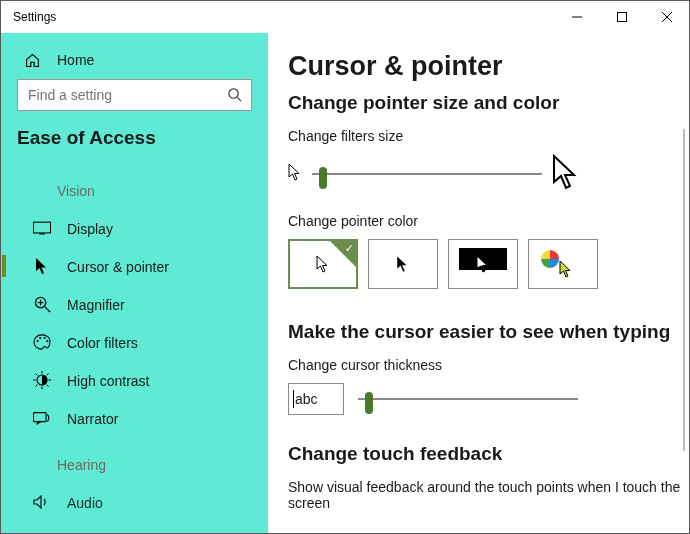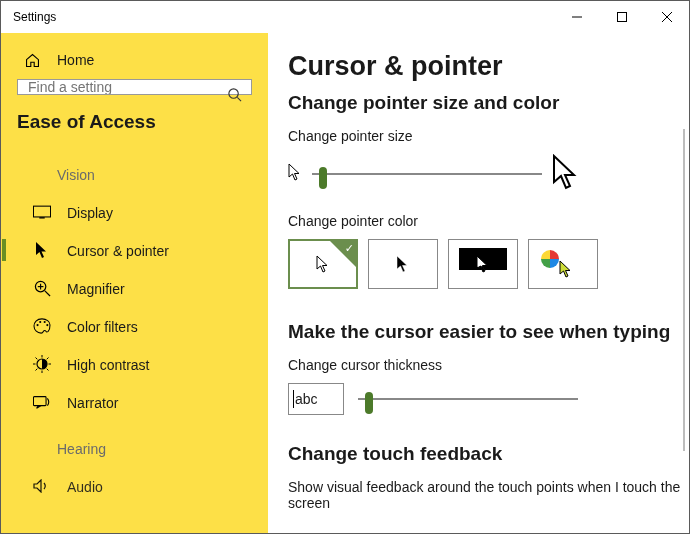--- a/index.html
+++ b/index.html
@@ -4,25 +4,25 @@
 <style>
   * { box-sizing: border-box; }
   html, body { margin:0; padding:0; font-family: "Segoe UI", Arial, sans-serif; font-size:14px; color:#1a1a1a; }
   .window { width:690px; height:534px; border:1px solid #5a5a5a; position:relative; background:#fff; display:flex; flex-direction:column; }
   .titlebar { height:32px; background:#fff; display:flex; align-items:center; justify-content:space-between; padding-left:12px; }
   .titlebar .title { font-size:12px; color:#000; }
   .winbtns { display:flex; }
   .winbtn { width:45px; height:32px; display:flex; align-items:center; justify-content:center; }
   .winbtn svg { width:10px; height:10px; }
   .body { flex:1; display:flex; overflow:hidden; }
-  .sidebar { width:267px; background:#fde047; padding:12px 0 0 0; display:flex; flex-direction:column; overflow:hidden; }
+  .sidebar { width:267px; background:#5eead4; padding:12px 0 0 0; display:flex; flex-direction:column; overflow:hidden; }
   .home-row { display:flex; align-items:center; padding:6px 16px 10px 22px; gap:16px; }
   .home-row .lbl { font-size:14px; }
   .searchwrap { margin:0 16px 14px 16px; position:relative; }
-  .search { width:100%; height:16px; border:1px solid #999; padding:0 36px 0 10px; font-size:14px; outline:none; }
+  .search { width:100%; height:32px; border:1px solid #999; padding:0 36px 0 10px; font-size:14px; outline:none; }
   .searchicon { position:absolute; right:10px; top:8px; pointer-events:none; }
   .context-head { padding:2px 16px 14px 16px; font-weight:600; font-size:19px; }
   .section-label { padding:20px 16px 10px 22px; color:#6b6b6b; font-size:14px;margin-left:34px; }
   .navitem { display:flex; align-items:flex-end; padding:10px 16px 10px 32px; gap:16px; position:relative; }
   .navitem.active::before { content:""; position:absolute; left:1px; top:8px; bottom:8px; width:4px; background:#6b8e23; }
   .navitem .lbl { font-size:14px; }
   .navicon { width:18px; height:18px; display:flex; align-items:center; justify-content:center; flex-shrink:0;}
   .content { flex:1; padding:18px 0 0 20px; position:relative; overflow:hidden; }
   .content h1 { font-size:27px; font-weight:600; margin:0 0 10px 0; }
   .subtitle { color:#5a5a5a; margin-bottom:34px; font-size:14px; }
@@ -180,21 +180,21 @@
             </svg>
         </span>
         <span class="lbl">Audio</span>
       </div>
     </div>
 
     <div class="content">
       <h1>Cursor &amp; pointer</h1>
 
       <div class="sectionhead">Change pointer size and color</div>
-      <div class="fieldlabel">Change pointer size</div>
+      <div class="fieldlabel">Change filters size</div>
 
       <div class="sizerow">
         <span class="smallcursor">
           <svg viewBox="0 0 14 18">
               <path d="M1 1 L1 14 L4.5 11 L7 17 L9 16 L6.5 10.5 L11 10.5 Z" fill="#fff" stroke="#000" stroke-width="1"></path>
             </svg>
         </span>
         <div class="slider">
           <div class="slider-track"></div>
           <div class="slider-thumb" style="left:3%;"></div>

